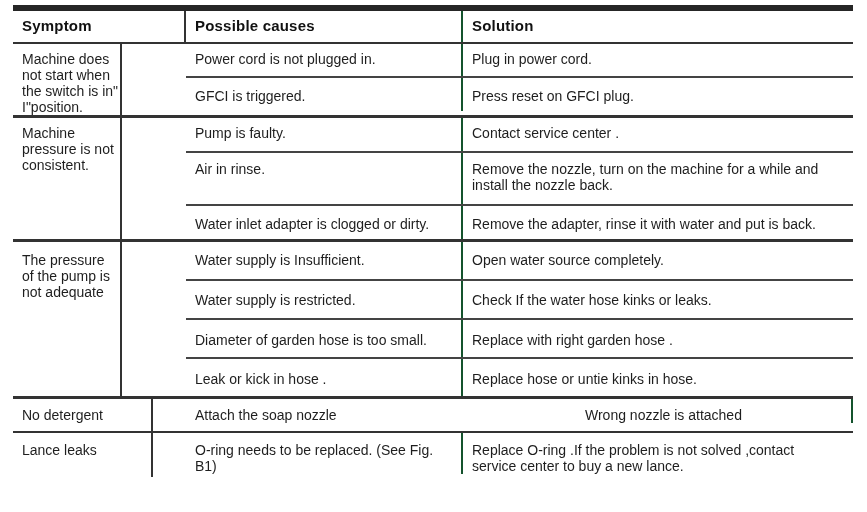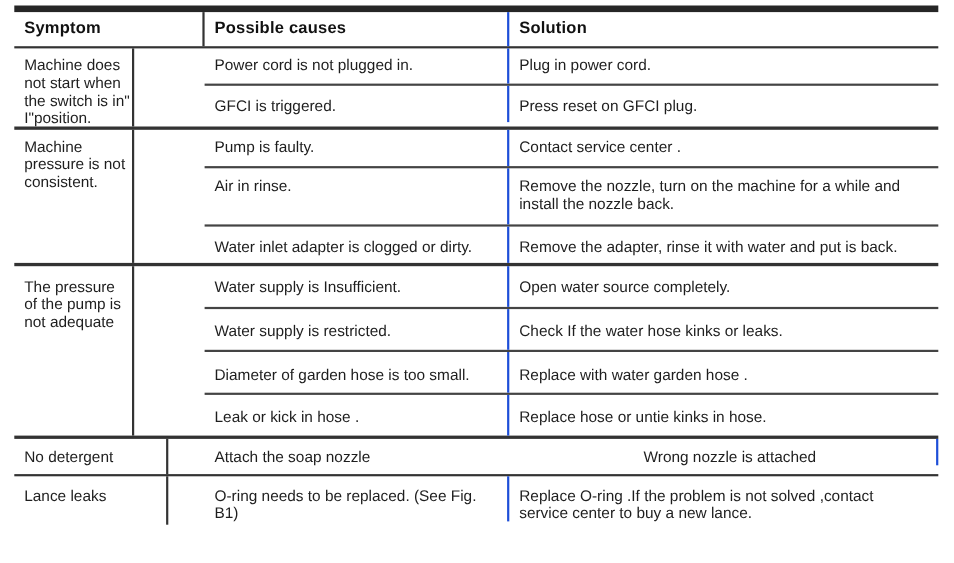--- a/index.html
+++ b/index.html
@@ -5,21 +5,21 @@
   html, body { margin:0; padding:0; background:#ffffff; }
   body { width:867px; height:512px; position:relative; overflow:hidden;
          font-family:"Liberation Sans", sans-serif; color:#1e1e1e; }
   .tbl { position:absolute; left:13px; top:5px; width:840px; }
   .topbar { height:6px; background:#262626; }
   .row { display:flex; }
   .hdr { height:31px; border-bottom:2px solid #333; }
   .hdr .cell { font-weight:bold; font-size:15px; letter-spacing:0.2px; color:#111; padding-top:7px; }
   .cell { box-sizing:border-box; font-size:14px; line-height:16px; padding:7px 16px 0 9px; }
   .c1 { width:173px; border-right:2px solid #333; }
-  .c2 { width:277px; border-right:2px solid #1d4ed8; }
+  .c2 { width:277px; border-right:2px solid #14532d; }
   .c3 { width:390px; }
   .group { display:flex; border-bottom:2px solid #333; }
   .group .sym { width:173px; border-right:2px solid #333; box-sizing:border-box;
                 font-size:14px; line-height:16px; padding:7px 0 0 9px; }
   .group .sub { flex:1;margin-left:33px; }
   .subrow { display:flex; border-bottom:2px solid #444; }
   .subrow:last-child { border-bottom:none; }
   .subrow .cell.c2 { width:277px; }
   .thick { border-bottom:3px solid #333;gap:31px; }
 </style>
@@ -73,21 +73,21 @@
       <div class="subrow" style="height:37px">
         <div class="cell c2" style="padding-top:10px">Water supply is Insufficient.</div>
         <div class="cell c3" style="padding-top:10px">Open water source completely.</div>
       </div>
       <div class="subrow" style="height:37px">
         <div class="cell c2" style="padding-top:11px">Water supply is restricted.</div>
         <div class="cell c3" style="padding-top:11px">Check If the water hose kinks or leaks.</div>
       </div>
       <div class="subrow" style="height:37px">
         <div class="cell c2" style="padding-top:12px">Diameter of garden hose is too small.</div>
-        <div class="cell c3" style="padding-top:12px">Replace with water garden hose .</div>
+        <div class="cell c3" style="padding-top:12px">Replace with right garden hose .</div>
       </div>
       <div class="subrow" style="height:37px">
         <div class="cell c2" style="padding-top:12px">Leak or kick in hose .</div>
         <div class="cell c3" style="padding-top:12px">Replace hose or untie kinks in hose.</div>
       </div>
     </div>
   </div>
 
   <div class="group" style="height:32px">
     <div class="sym" style="padding-top:8px">No detergent</div>

